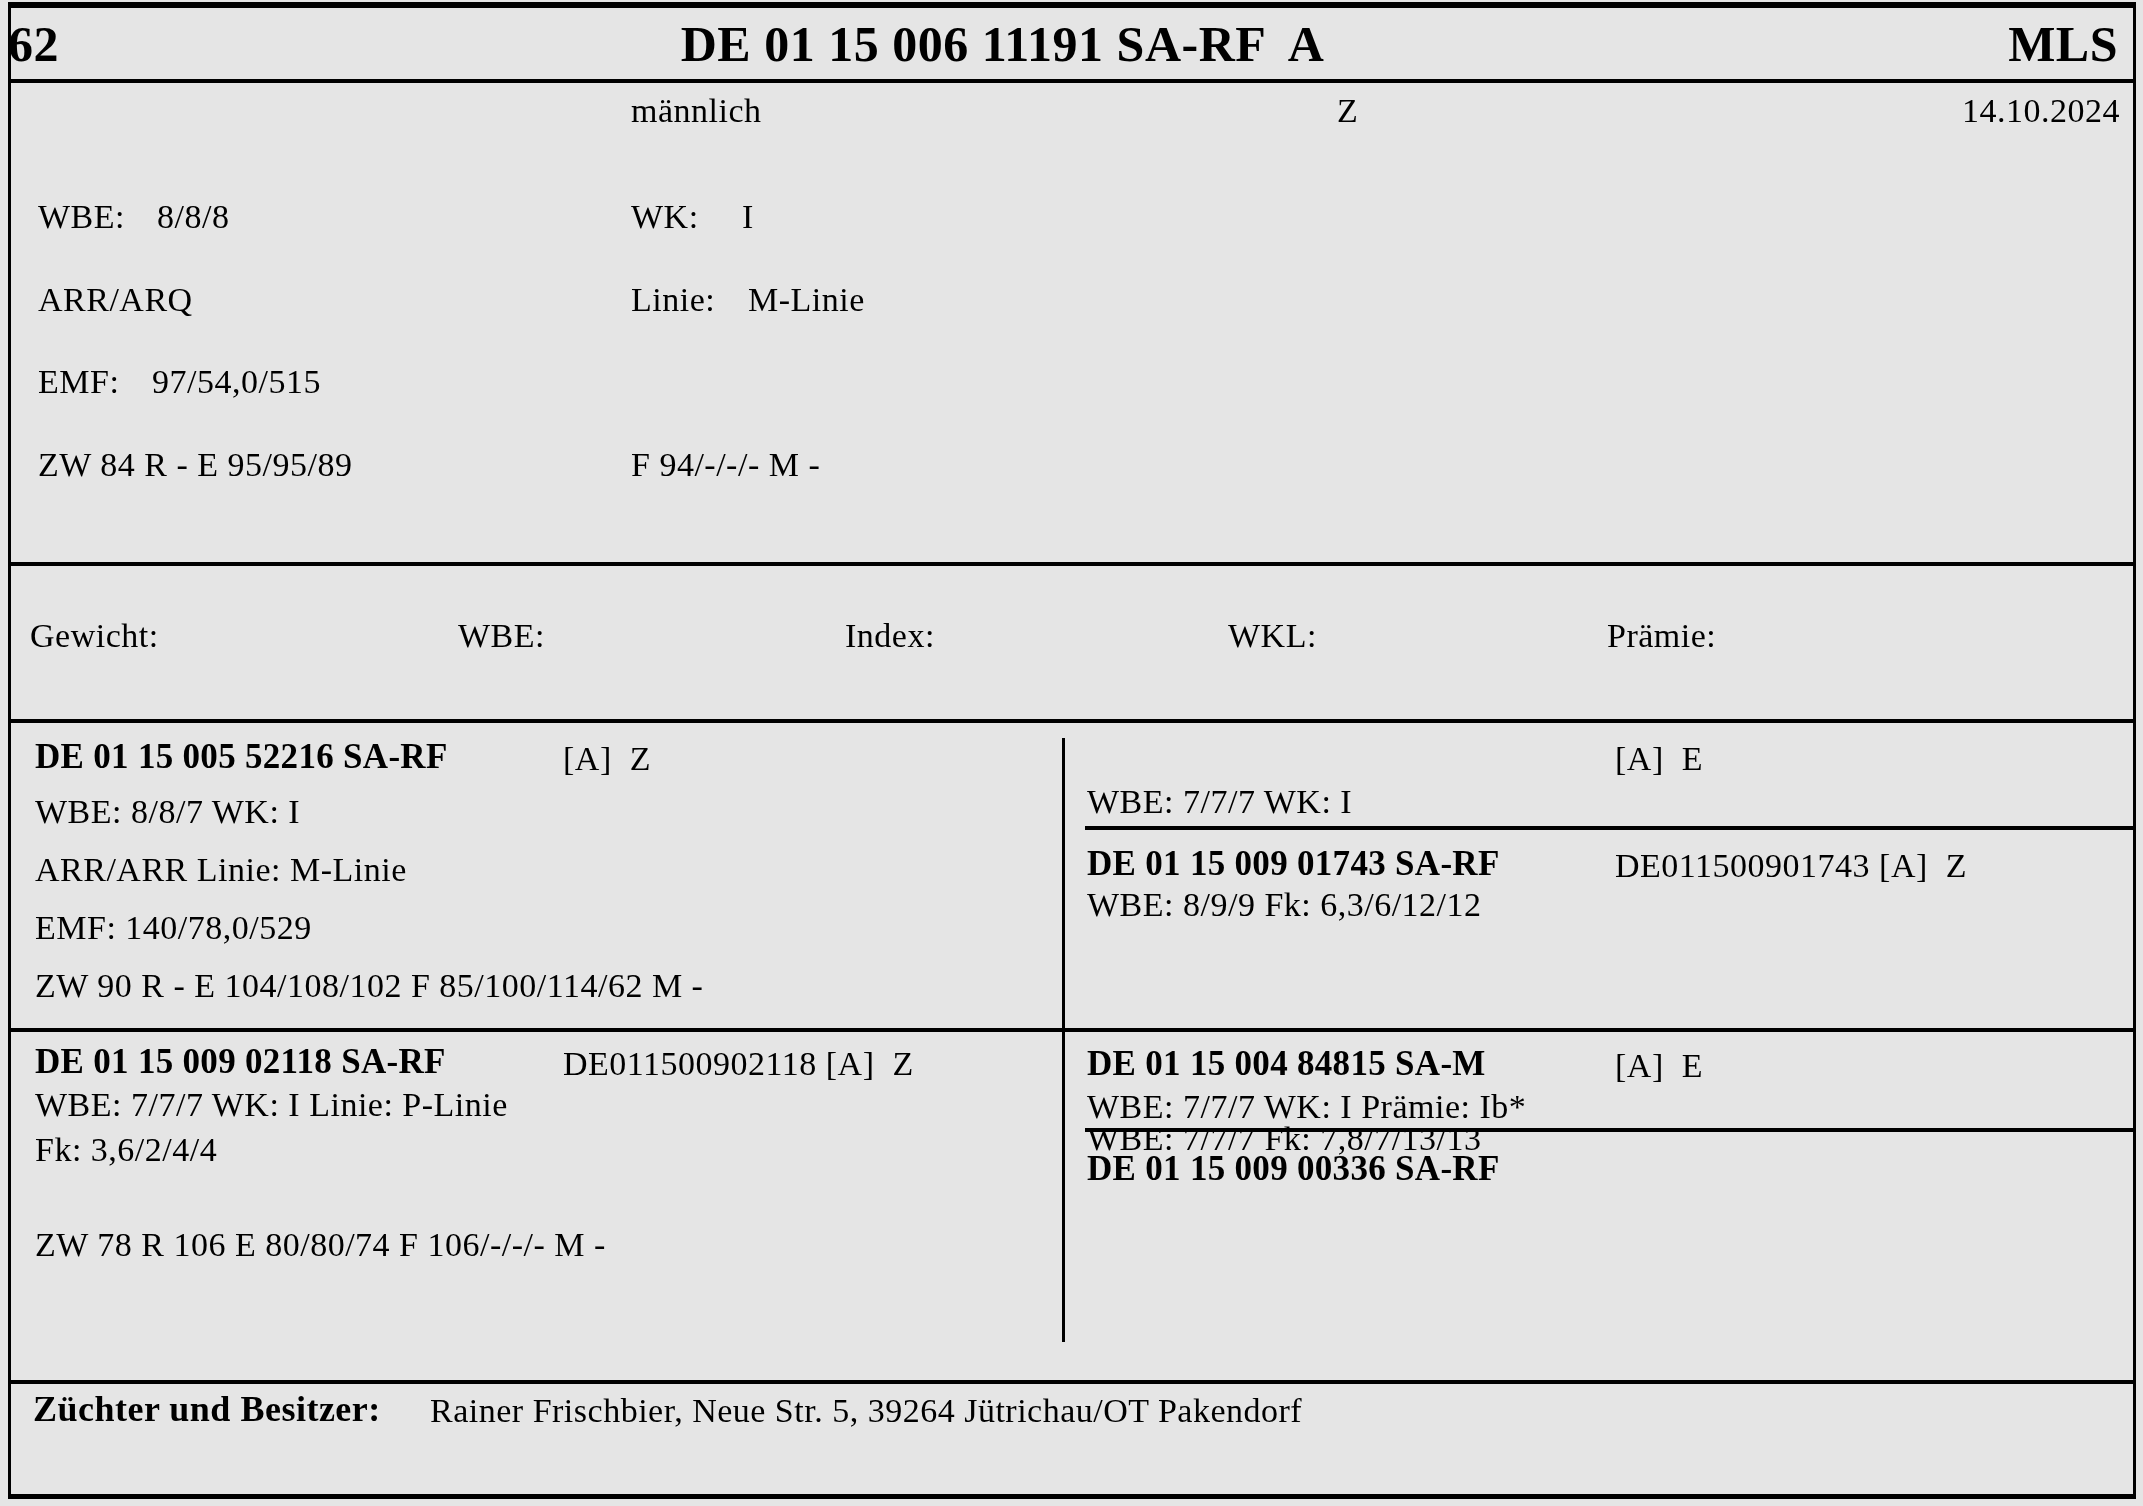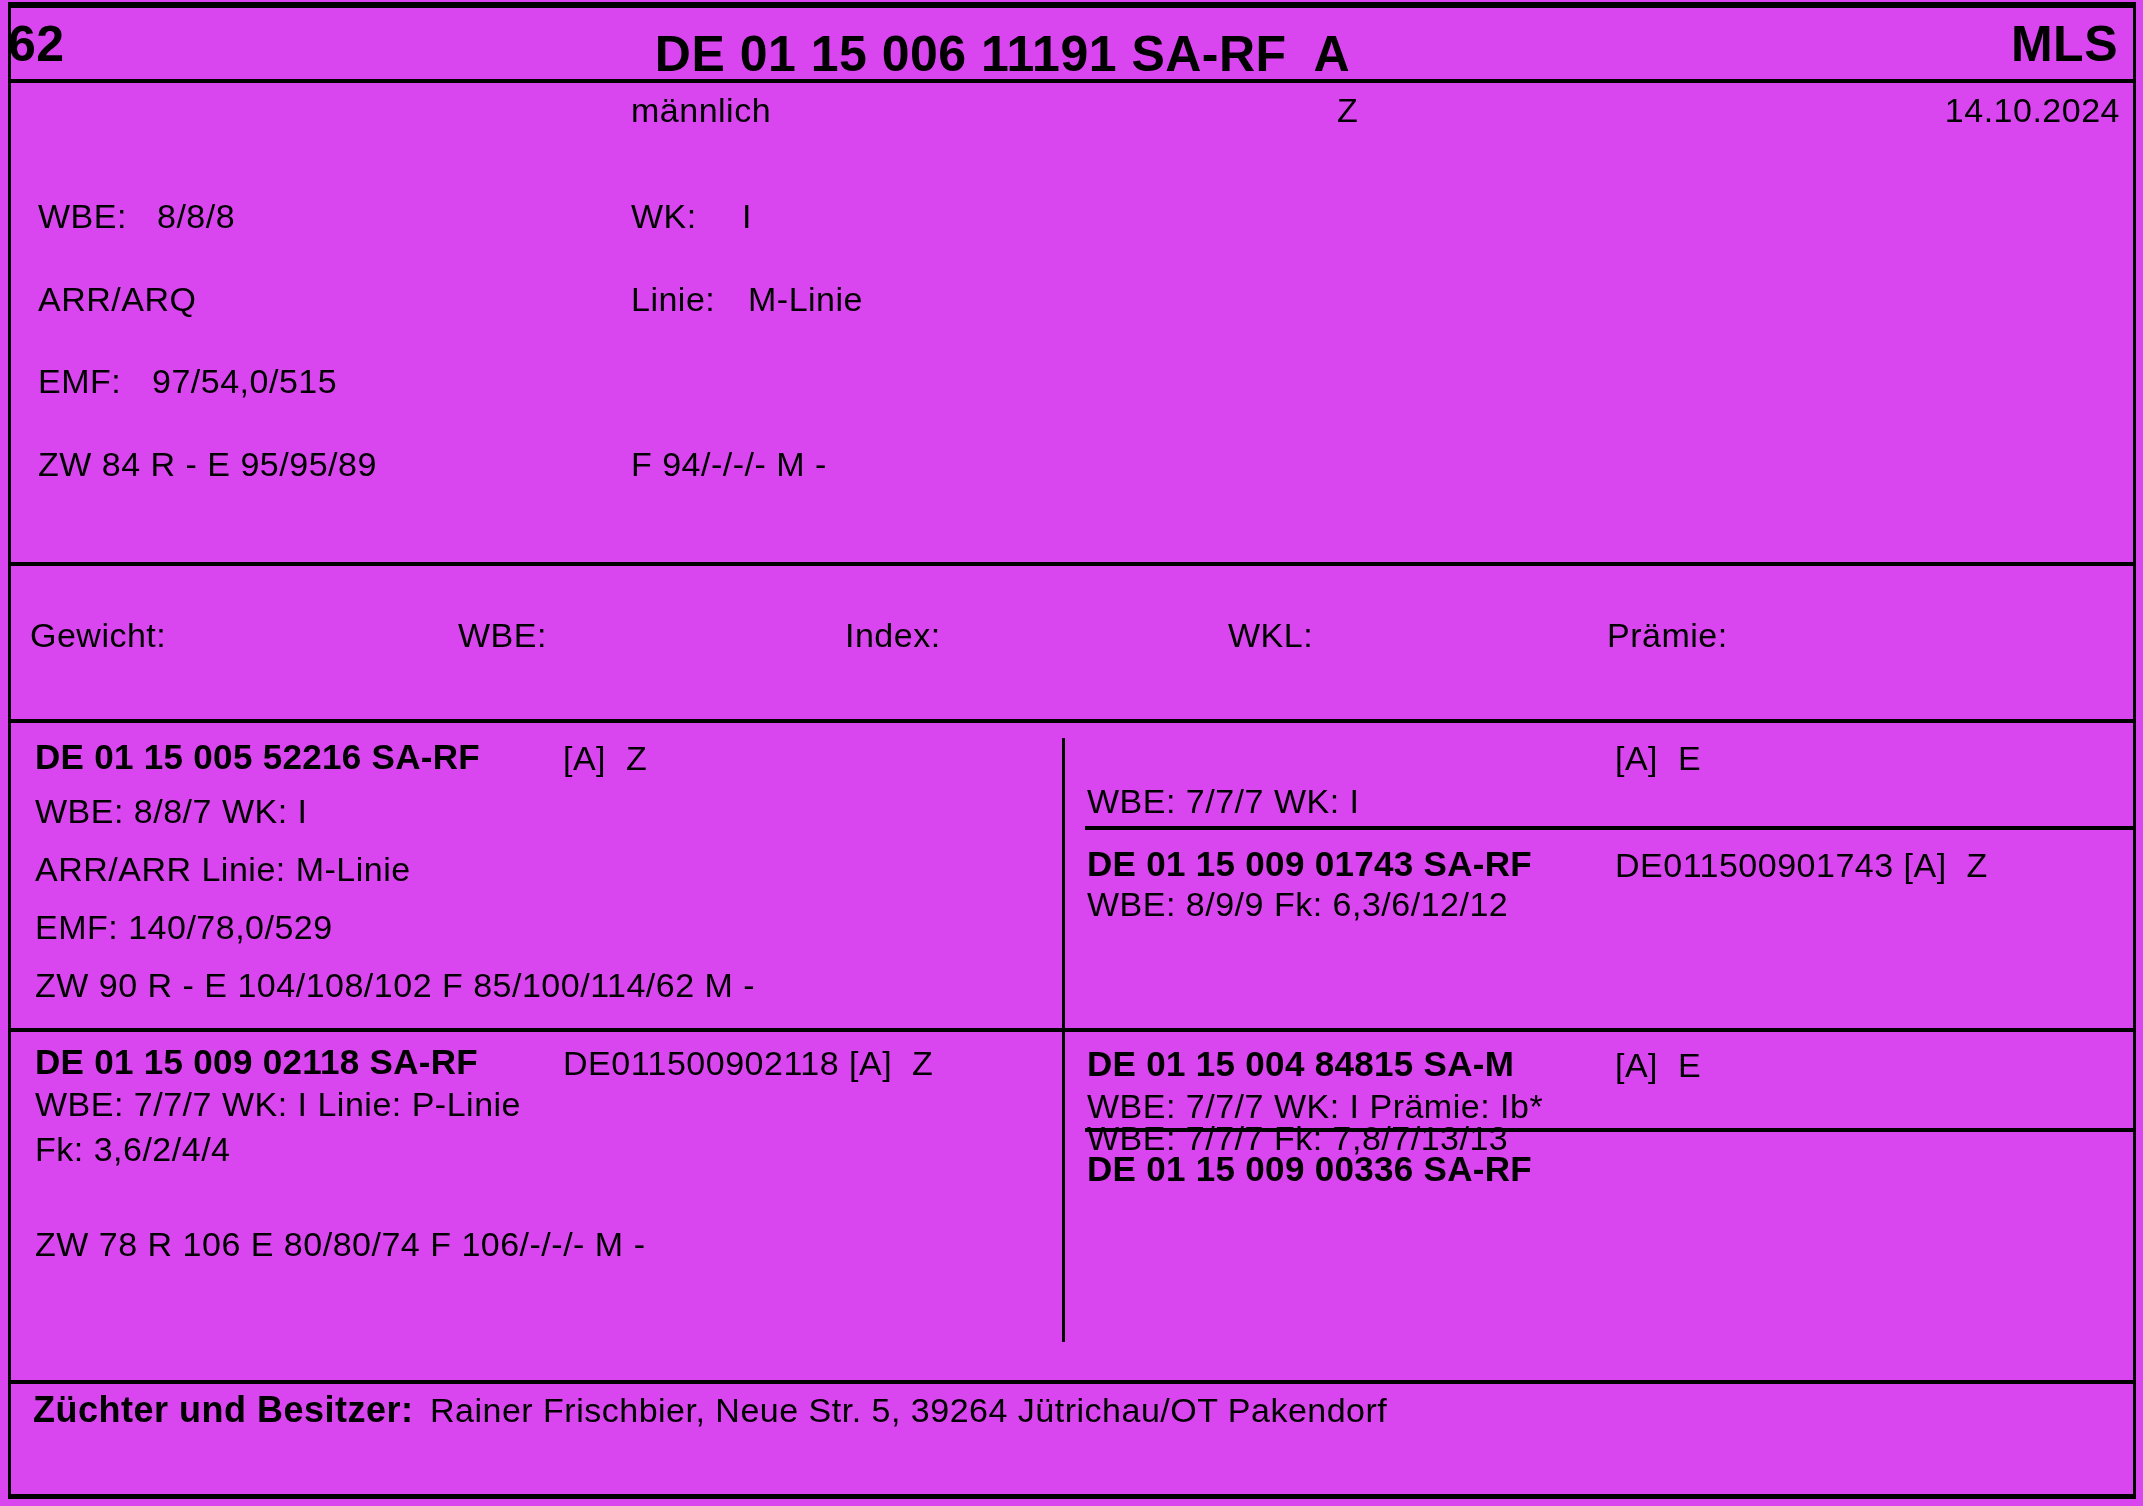--- a/index.html
+++ b/index.html
@@ -1,20 +1,20 @@
 <!DOCTYPE html>
 <html><head>
 <meta charset="utf-8">
 <style>
   html,body{margin:0;padding:0;background:#fff;}
   #page{
     position:relative;
     width:2143px;height:1506px;
-    background:#d946ef;color:#000;
-    font-family:Liberation Sans, sans-serif;
+    background:#e5e5e5;color:#000;
+    font-family:Liberation Serif, serif;
     overflow:hidden;
   }
   .frame{
     position:absolute;left:8px;top:2px;width:2128px;height:1497px;
     border:solid #000;border-width:6px 3px 5px 3px;box-sizing:border-box;
   }
   .t{position:absolute;white-space:pre;line-height:1.1;}
   .body{font-size:34px;letter-spacing:0.5px;}
   .bold{font-weight:bold;}
   .big{font-size:50px;font-weight:bold;letter-spacing:0.5px;}
@@ -24,21 +24,21 @@
   .center{text-align:center;}
 </style>
 </head>
 <body>
 
 <div id="page">
 
   <div class="frame"></div>
 
   <div class="t big" style="left:8px;top:17px;width:222px;">62</div>
-  <div class="t big center" style="left:0;top:27px;width:2005px;">DE 01 15 006 11191 SA-RF  A</div>
+  <div class="t big center" style="left:0;top:17px;width:2005px;">DE 01 15 006 11191 SA-RF  A</div>
   <div class="t big" style="right:25px;top:17px;">MLS</div>
 
   <div class="hr" style="left:8px;top:79px;width:2128px;"></div>
 
   <div class="t body" style="left:631px;top:92px;">männlich</div>
   <div class="t body" style="left:1337px;top:92px;">Z</div>
   <div class="t body" style="right:23px;top:92px;">14.10.2024</div>
 
   <div class="t body" style="left:38px;top:198px;">WBE:</div>
   <div class="t body" style="left:157px;top:198px;">8/8/8</div>

